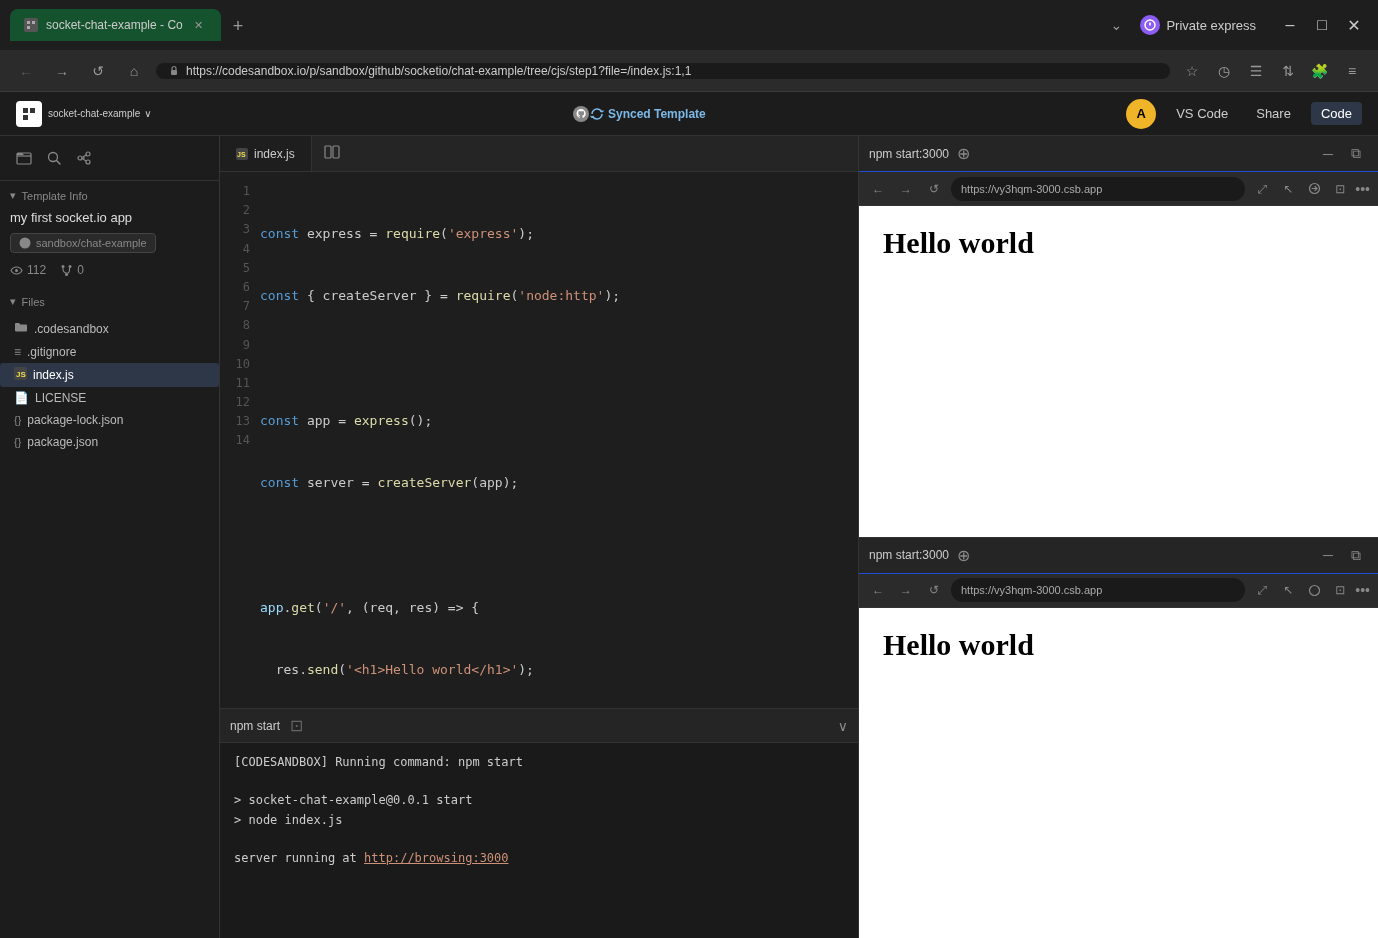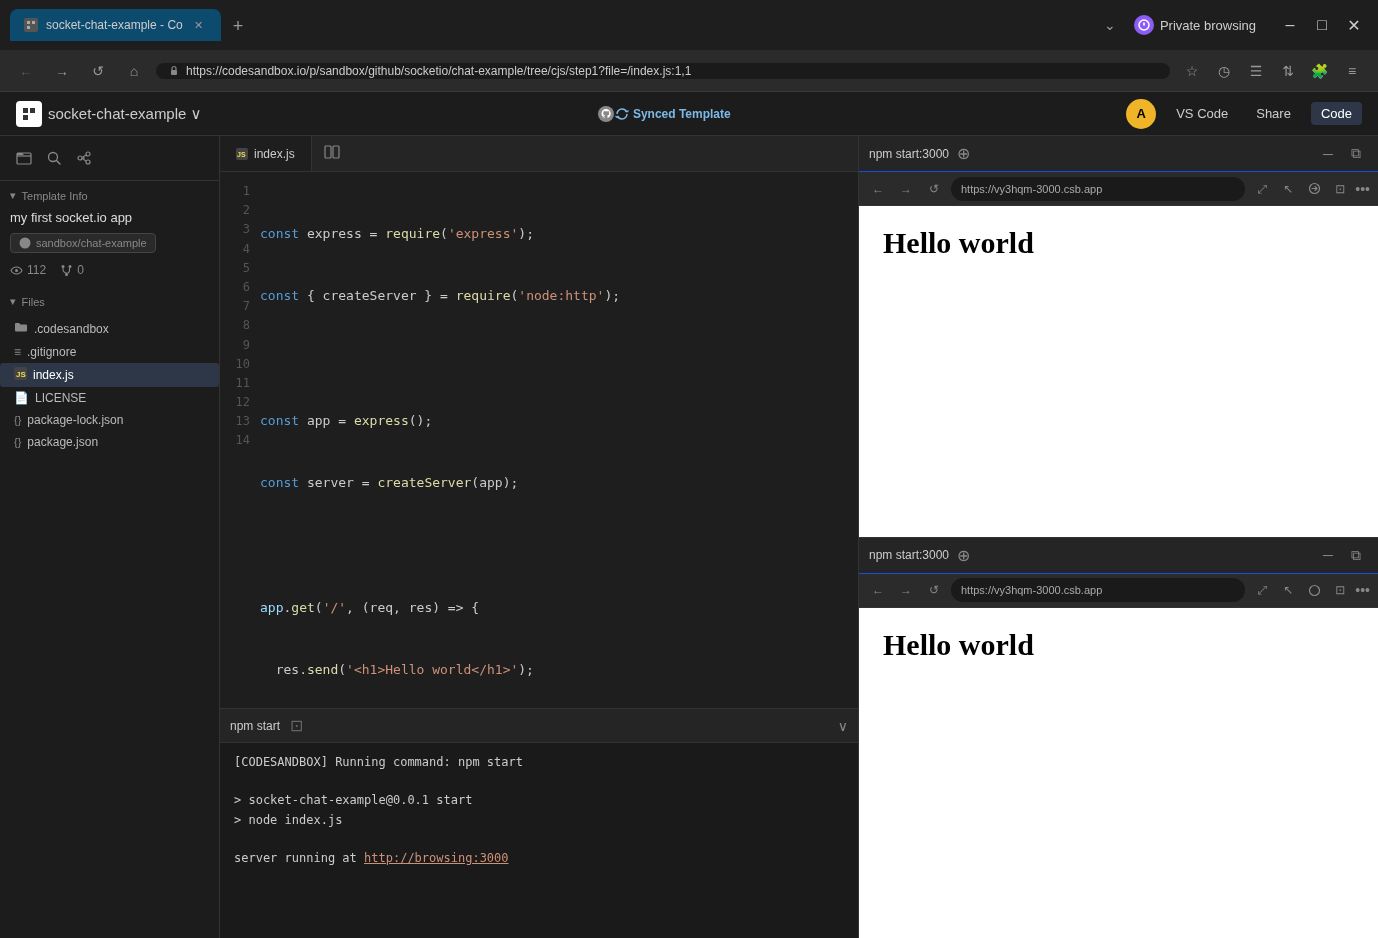--- a/index.html
+++ b/index.html
@@ -31,21 +31,21 @@
     }
 
     .tab-area {
       display: flex;
       align-items: flex-end;
       flex: 1;
       gap: 4px;
     }
 
     .tab {
-      background: #0c4a6e;
+      background: #14532d;
       border-radius: 8px 8px 0 0;
       padding: 8px 14px;
       display: flex;
       align-items: center;
       gap: 8px;
       font-size: 12px;
       color: #ccc;
       max-width: 220px;
       cursor: pointer;
     }
@@ -186,21 +186,21 @@
 
     .csb-logo {
       width: 26px; height: 26px;
       background: #fff;
       border-radius: 4px;
       display: flex; align-items: center; justify-content: center;
       font-size: 10px; color: #000; font-weight: bold;
     }
 
     .csb-project-name {
-      font-size: 15px;
+      font-size: 10px;
       color: #ccc;
       display: flex; align-items: center; gap: 4px;
     }
 
     .csb-center {
       flex: 1;
       display: flex;
       align-items: center;
       justify-content: center;
       font-weight: bold;
@@ -626,21 +626,21 @@
 
     <div class="title-bar-right">
       <button class="nav-btn">⌄</button>
       <div class="private-browsing">
         <div class="private-icon">
           <svg width="12" height="12" viewBox="0 0 12 12">
               <circle cx="6" cy="6" r="5" fill="none" stroke="white" stroke-width="1.5"></circle>
               <path d="M6 3 Q8 5 6 7 Q4 5 6 3Z" fill="white"></path>
             </svg>
         </div>
-        <span>Private browsing</span>
+        <span>Private express</span>
       </div>
       <div class="window-controls">
         <button class="win-btn">–</button>
         <button class="win-btn">□</button>
         <button class="win-btn close">✕</button>
       </div>
     </div>
   </div>
 
   <div class="nav-bar">

